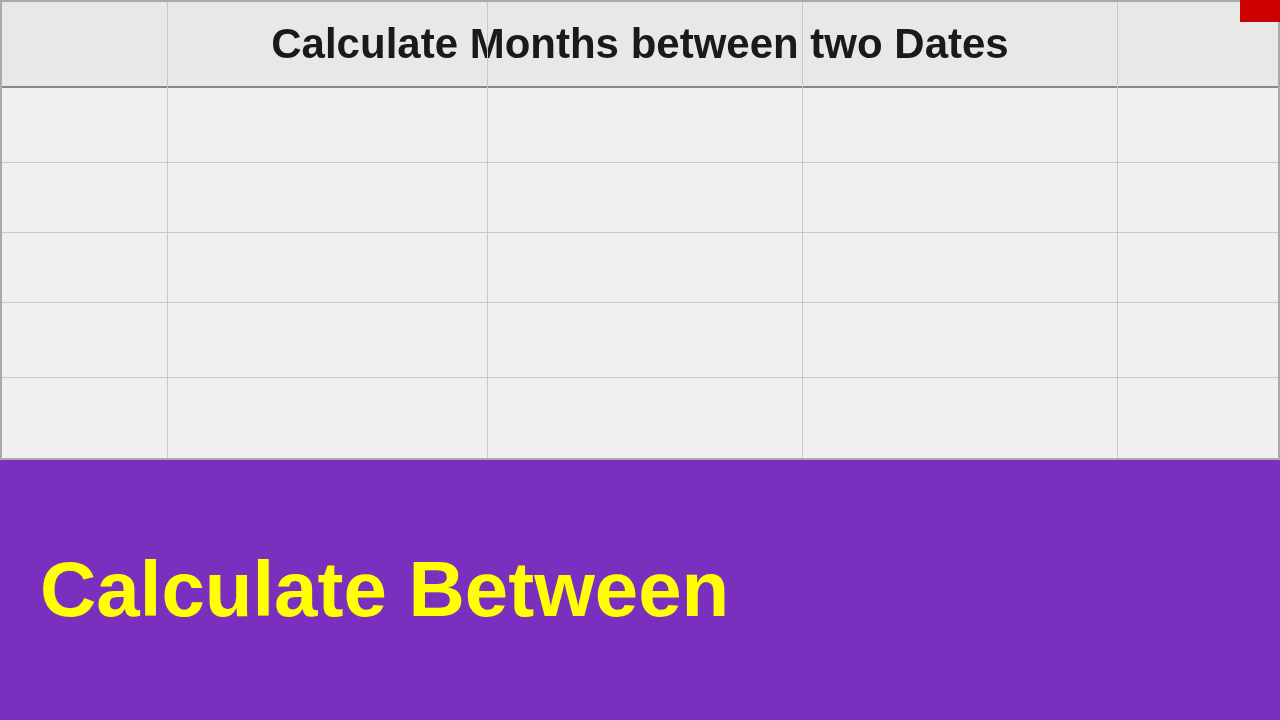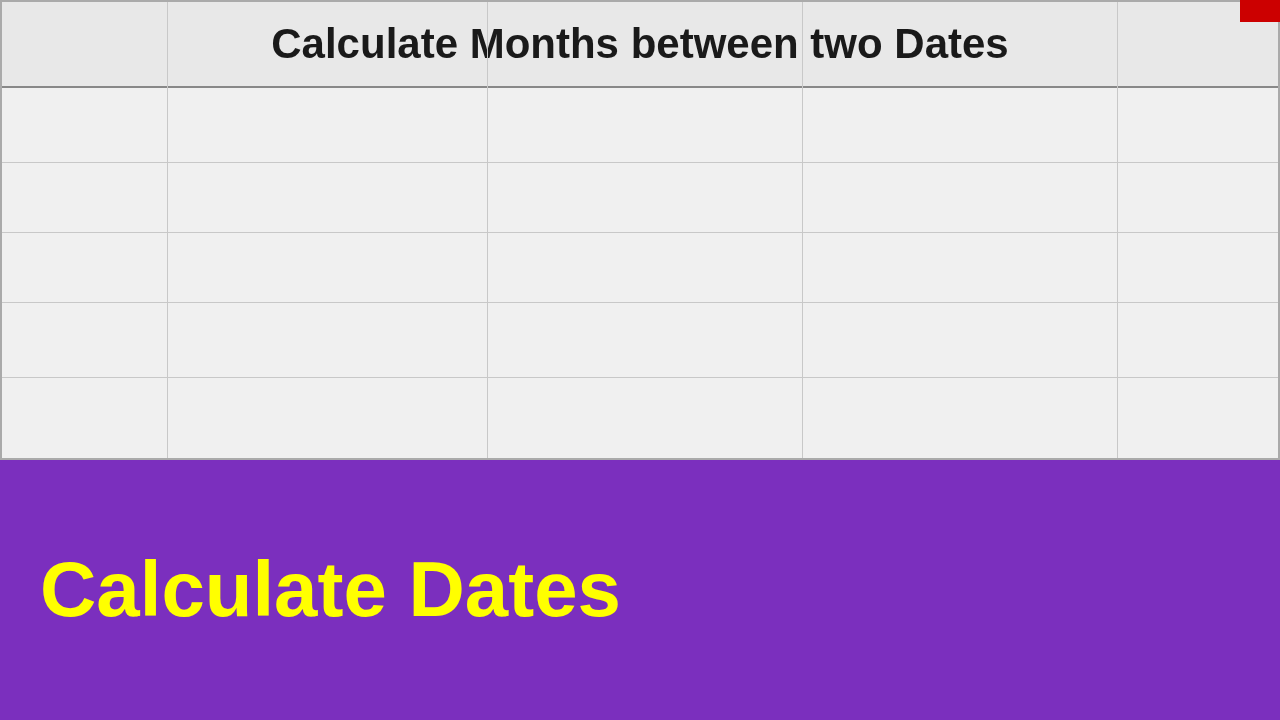--- a/index.html
+++ b/index.html
@@ -152,17 +152,17 @@
       <div class="row-line" style="top: 230px;"></div>
       <div class="row-line" style="top: 300px;"></div>
       <div class="row-line" style="top: 375px;"></div>
     </div>
 
 
   </div>
 
   <div class="bottom-section">
     <h2>
-      <span>Calculate Dates</span><br>
+      <span>Calculate Between</span><br>
     </h2>
   </div>
 
 </div>
 
 </body></html>

